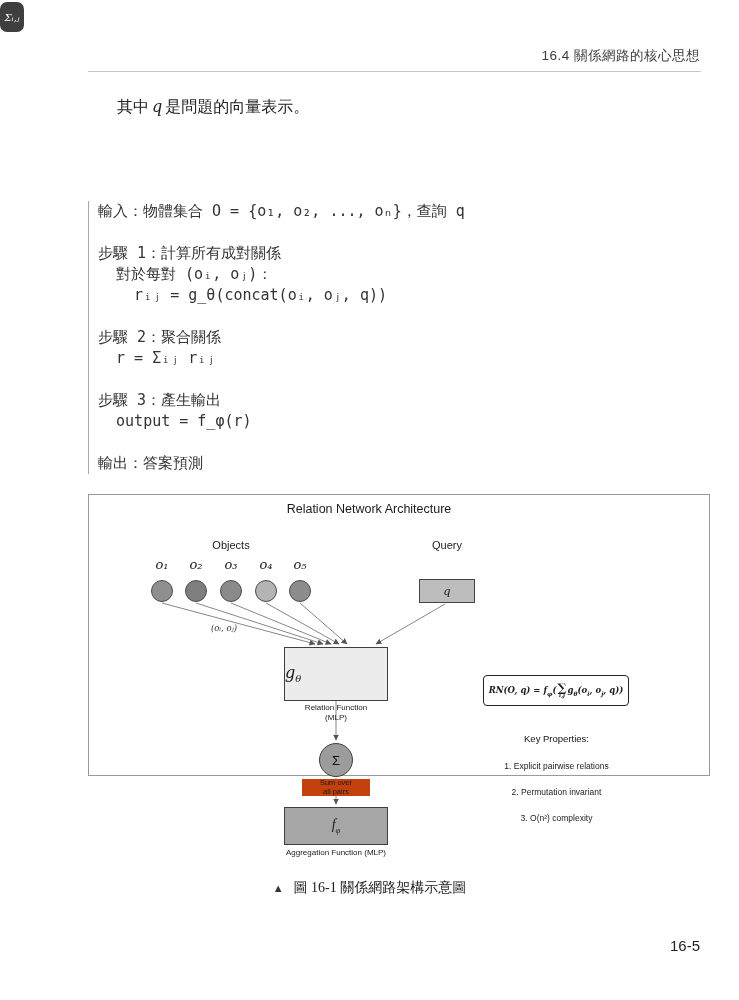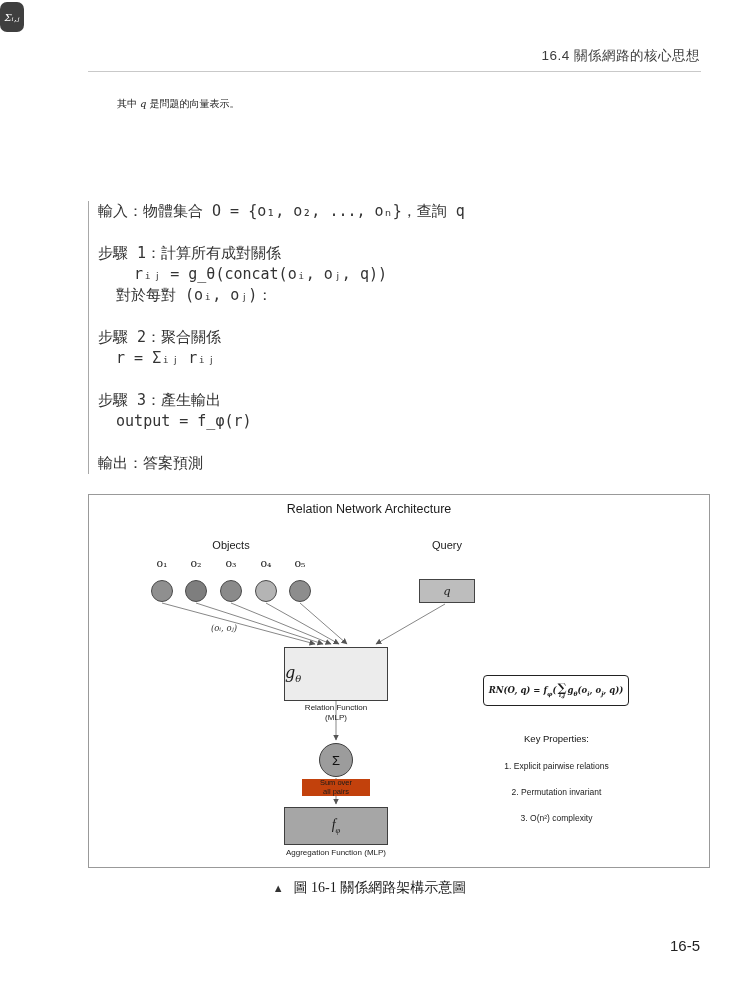--- a/index.html
+++ b/index.html
@@ -18,51 +18,51 @@
   }
 
   
   .running-header {
     position: absolute; top: 47px; right: 39px;
     font-family: "Liberation Sans", "DejaVu Sans", sans-serif;
     font-size: 13.5px; color: #3c3c3c; letter-spacing: 0.5px;
   }
   .header-rule { position: absolute; left: 88px; top: 71px; width: 613px; height: 1px; background: #c9c9c9; }
 
-  .intro { position: absolute; left: 117px; top: 97px; margin: 0; font-size: 10px; color: #222; }
+  .intro { position: absolute; left: 117px; top: 97px; margin: 0; font-size: 16px; color: #222; }
   .intro .mvar { font-family: "DejaVu Serif", serif; font-style: italic; padding: 0 3px; }
 
   .section-heading {
     position: absolute; left: 84px; top: 146px; margin: 0;
     font-family: "Liberation Sans", "DejaVu Sans", sans-serif;
     font-size: 19px; font-weight: bold; color: #000;
   }
 
   
   .code-block {
     position: absolute; left: 88px; top: 201px; width: 566px;
     border-left: 1px solid #a8a8a8; padding-left: 9px;
     font-family: "DejaVu Sans Mono", "DejaVu Sans", "Liberation Mono", monospace;
     font-size: 15px; color: #333;
   }
   .code-line { height: 21px; line-height: 21px; white-space: pre; }
 
   
   .figure {
-    position: absolute; left: 88px; top: 494px; width: 622px; height: 374px;
+    position: absolute; left: 88px; top: 494px; width: 622px; height: 282px;
     border: 1px solid #999; background: #fff; box-sizing: border-box;
     font-family: "Liberation Sans", "DejaVu Sans", sans-serif; color: #1a1a1a;
   }
   .figure .arrows { position: absolute; left: 0; top: 0; pointer-events: none; }
   .fig-title { position: absolute; left: 0; top: 7px; width: 560px; text-align: center; font-size: 12.5px; }
   .objects-label { position: absolute; left: 100px; top: 44px; width: 84px; text-align: center; font-size: 11px; }
   .query-label   { position: absolute; left: 316px; top: 44px; width: 84px; text-align: center; font-size: 11px; }
   .node-label {
     position: absolute; top: 62px; width: 22px; text-align: center;
-    font-family: "DejaVu Serif", serif; font-size: 11px;
+    font-family: "DejaVu Serif", serif; font-style: italic; font-size: 13px;
   }
   .node {
     position: absolute; top: 85px; width: 22px; height: 22px; border-radius: 50%;
     border: 1px solid #4a4a4a; box-sizing: border-box;
   }
   .node.n1 { background: #8f8f8f; } .node.n2 { background: #7e7e7e; }
   .node.n3 { background: #8a8a8a; } .node.n4 { background: #b4b4b4; }
   .node.n5 { background: #8d8d8d; }
   .query-box {
     position: absolute; left: 330px; top: 84px; width: 56px; height: 24px;
@@ -129,22 +129,22 @@
   <div class="running-header">16.4 關係網路的核心思想</div>
   <div class="header-rule"></div>
 
   <p class="intro"><span>其中</span><span class="mvar">q</span><span>是問題的向量表示。</span></p>
 
 
   <div class="code-block">
     <div class="code-line">輸入：物體集合 O = {o₁, o₂, ..., oₙ}，查詢 q</div>
     <div class="code-line"></div>
     <div class="code-line">步驟 1：計算所有成對關係</div>
+    <div class="code-line">  對於每對 (oᵢ, oⱼ)：</div>
     <div class="code-line">    rᵢⱼ = g_θ(concat(oᵢ, oⱼ, q))</div>
-    <div class="code-line">  對於每對 (oᵢ, oⱼ)：</div>
     <div class="code-line"></div>
     <div class="code-line">步驟 2：聚合關係</div>
     <div class="code-line">  r = Σᵢⱼ rᵢⱼ</div>
     <div class="code-line"></div>
     <div class="code-line">步驟 3：產生輸出</div>
     <div class="code-line">  output = f_φ(r)</div>
     <div class="code-line"></div>
     <div class="code-line">輸出：答案預測</div>
   </div>
 

